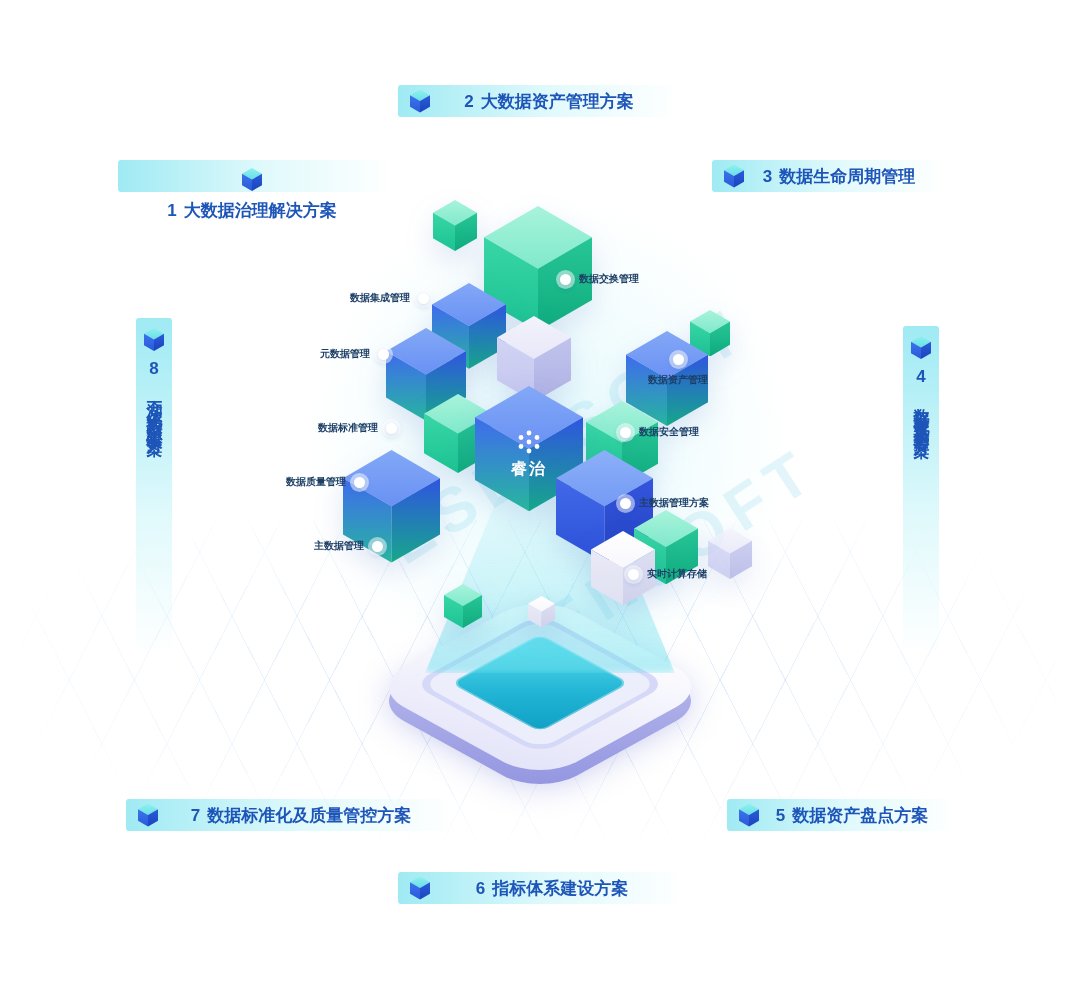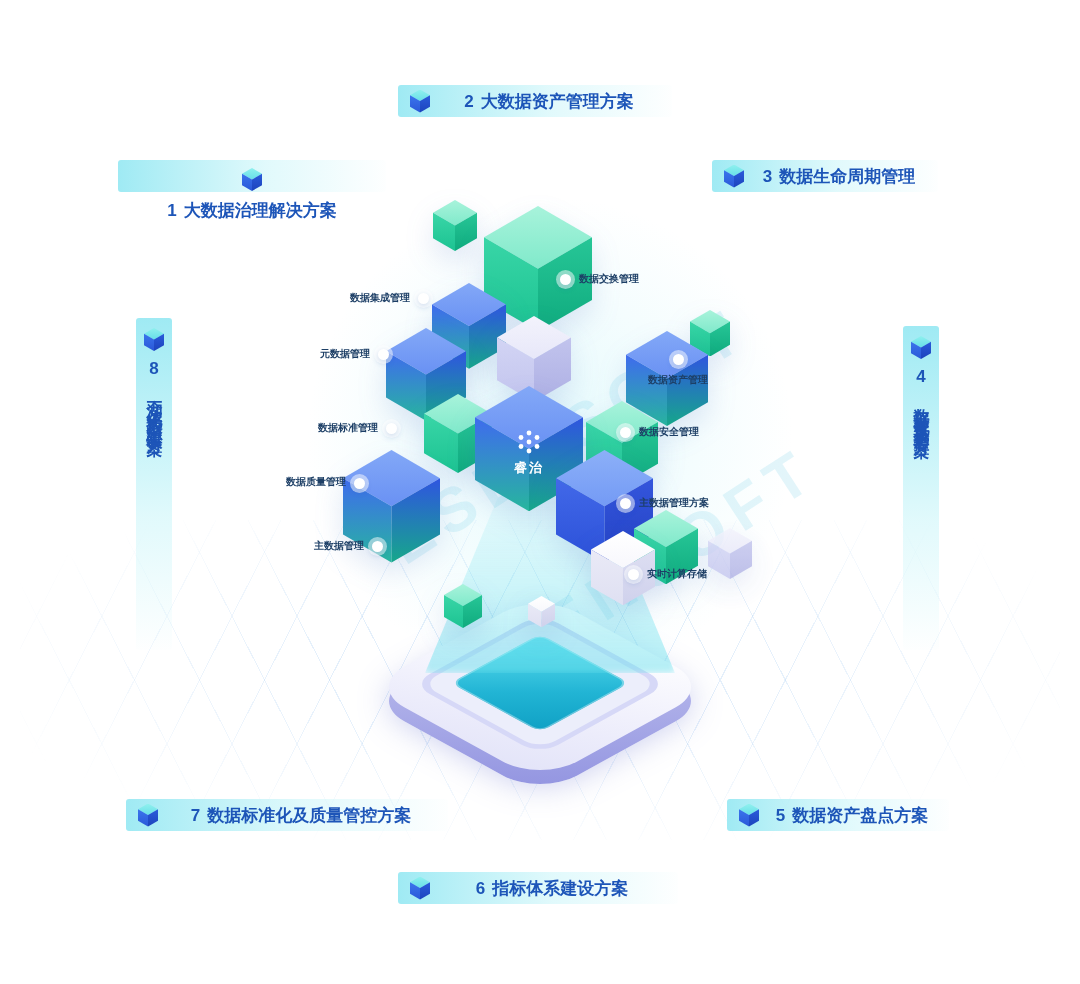--- a/index.html
+++ b/index.html
@@ -61,21 +61,21 @@
   .c-purple .ft { background:linear-gradient(180deg,#f3f3fc,#dcdcf6); }
   .c-purple .fl { background:linear-gradient(180deg,#d8daf6,#c2c4ee); }
   .c-purple .fr { background:linear-gradient(180deg,#c8caf0,#aeb0e4); }
 
   .c-white  .ft { background:linear-gradient(180deg,#ffffff,#f0f0fa); }
   .c-white  .fl { background:linear-gradient(180deg,#ededf8,#dfe0f2); }
   .c-white  .fr { background:linear-gradient(180deg,#e2e3f4,#cfd1ec); }
 
   .logo-box { position:absolute; left:50%; top:34%; transform:translateX(-50%);
               display:flex; flex-direction:column; align-items:center; gap:4px; z-index:2; }
-  .logo-text { color:#fff; font-size:13px; font-weight:700; letter-spacing:2px; white-space:nowrap; }
+  .logo-text { color:#fff; font-size:16px; font-weight:700; letter-spacing:2px; white-space:nowrap; }
 
   
   .mlabel { position:absolute; z-index:40; display:flex; align-items:center; gap:8px;
             font-size:10px; font-weight:700; color:var(--label-text,#1d3f66); white-space:nowrap; }
   .dot { width:11px; height:11px; border-radius:50%; background:#fff; flex:0 0 auto;
          box-shadow:0 0 0 4px rgba(255,255,255,.5), 0 2px 6px rgba(40,90,170,.45); }
 
   
   .banner { position:absolute; z-index:50; border-radius:3px; }
   .banner-h { height:32px; display:flex; align-items:center; gap:8px; padding:8px 12px;
@@ -237,21 +237,21 @@
       <span>数据资产管理</span>
   </div>
   <div class="mlabel" style="left:318px; top:421px;">
     <span>数据标准管理</span>
       <span class="dot"></span>
   </div>
   <div class="mlabel" style="left:620px; top:425px;">
     <span class="dot"></span>
       <span>数据安全管理</span>
   </div>
-  <div class="mlabel" style="left:286px; top:475px;align-items:flex-end;">
+  <div class="mlabel" style="left:286px; top:475px;">
     <span>数据质量管理</span>
       <span class="dot"></span>
   </div>
   <div class="mlabel" style="left:620px; top:496px;">
     <span class="dot"></span>
       <span>主数据管理方案</span>
   </div>
   <div class="mlabel" style="left:314px; top:539px;">
     <span>主数据管理</span>
       <span class="dot"></span>

